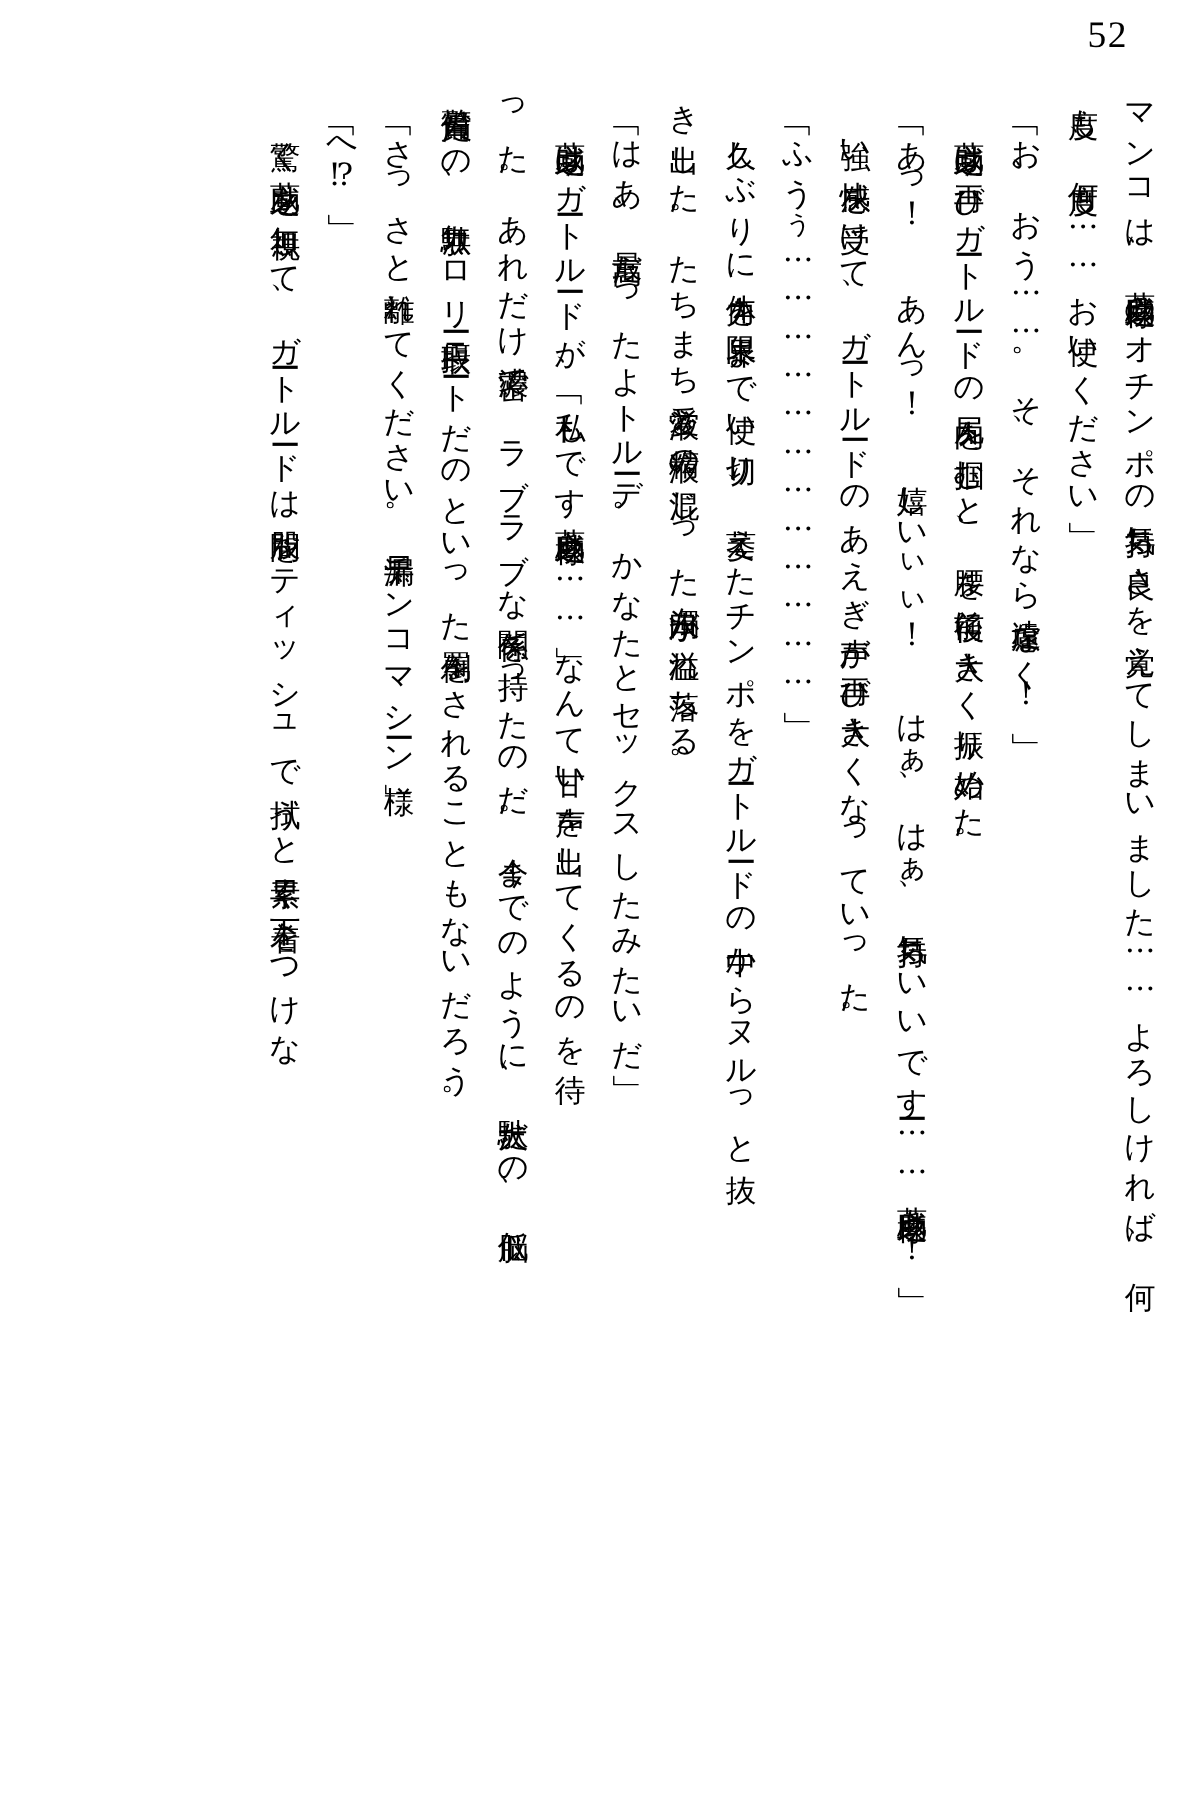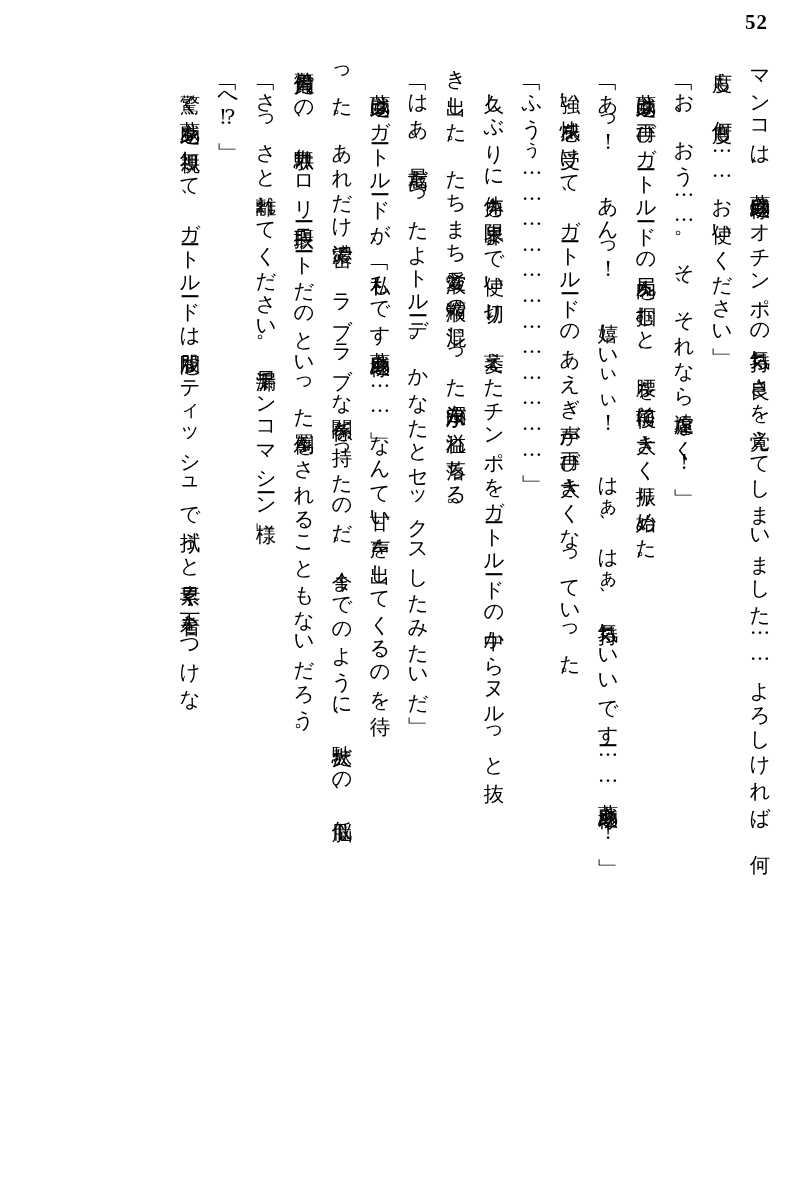--- a/index.html
+++ b/index.html
@@ -17,24 +17,24 @@
   .page {
     position: relative;
     width: 800px;
     height: 1200px;
     box-sizing: border-box;
     background: #ffffff;
   }
   .page-number {
     position: absolute;
     top: 10px;
-    right: 32px;
+    right: 48px;
     font-family: "Liberation Serif", "DejaVu Serif", serif;
-    font-size: 21px;
-    font-weight: bold;
+    font-size: 25px;
+    font-weight: normal;
     letter-spacing: 1px;
   }
   .text-body {
     position: absolute;
     top: 56px;
     right: 30px;
     left: 30px;
     bottom: 18px;
     display: flex;
     flex-direction: row-reverse;

